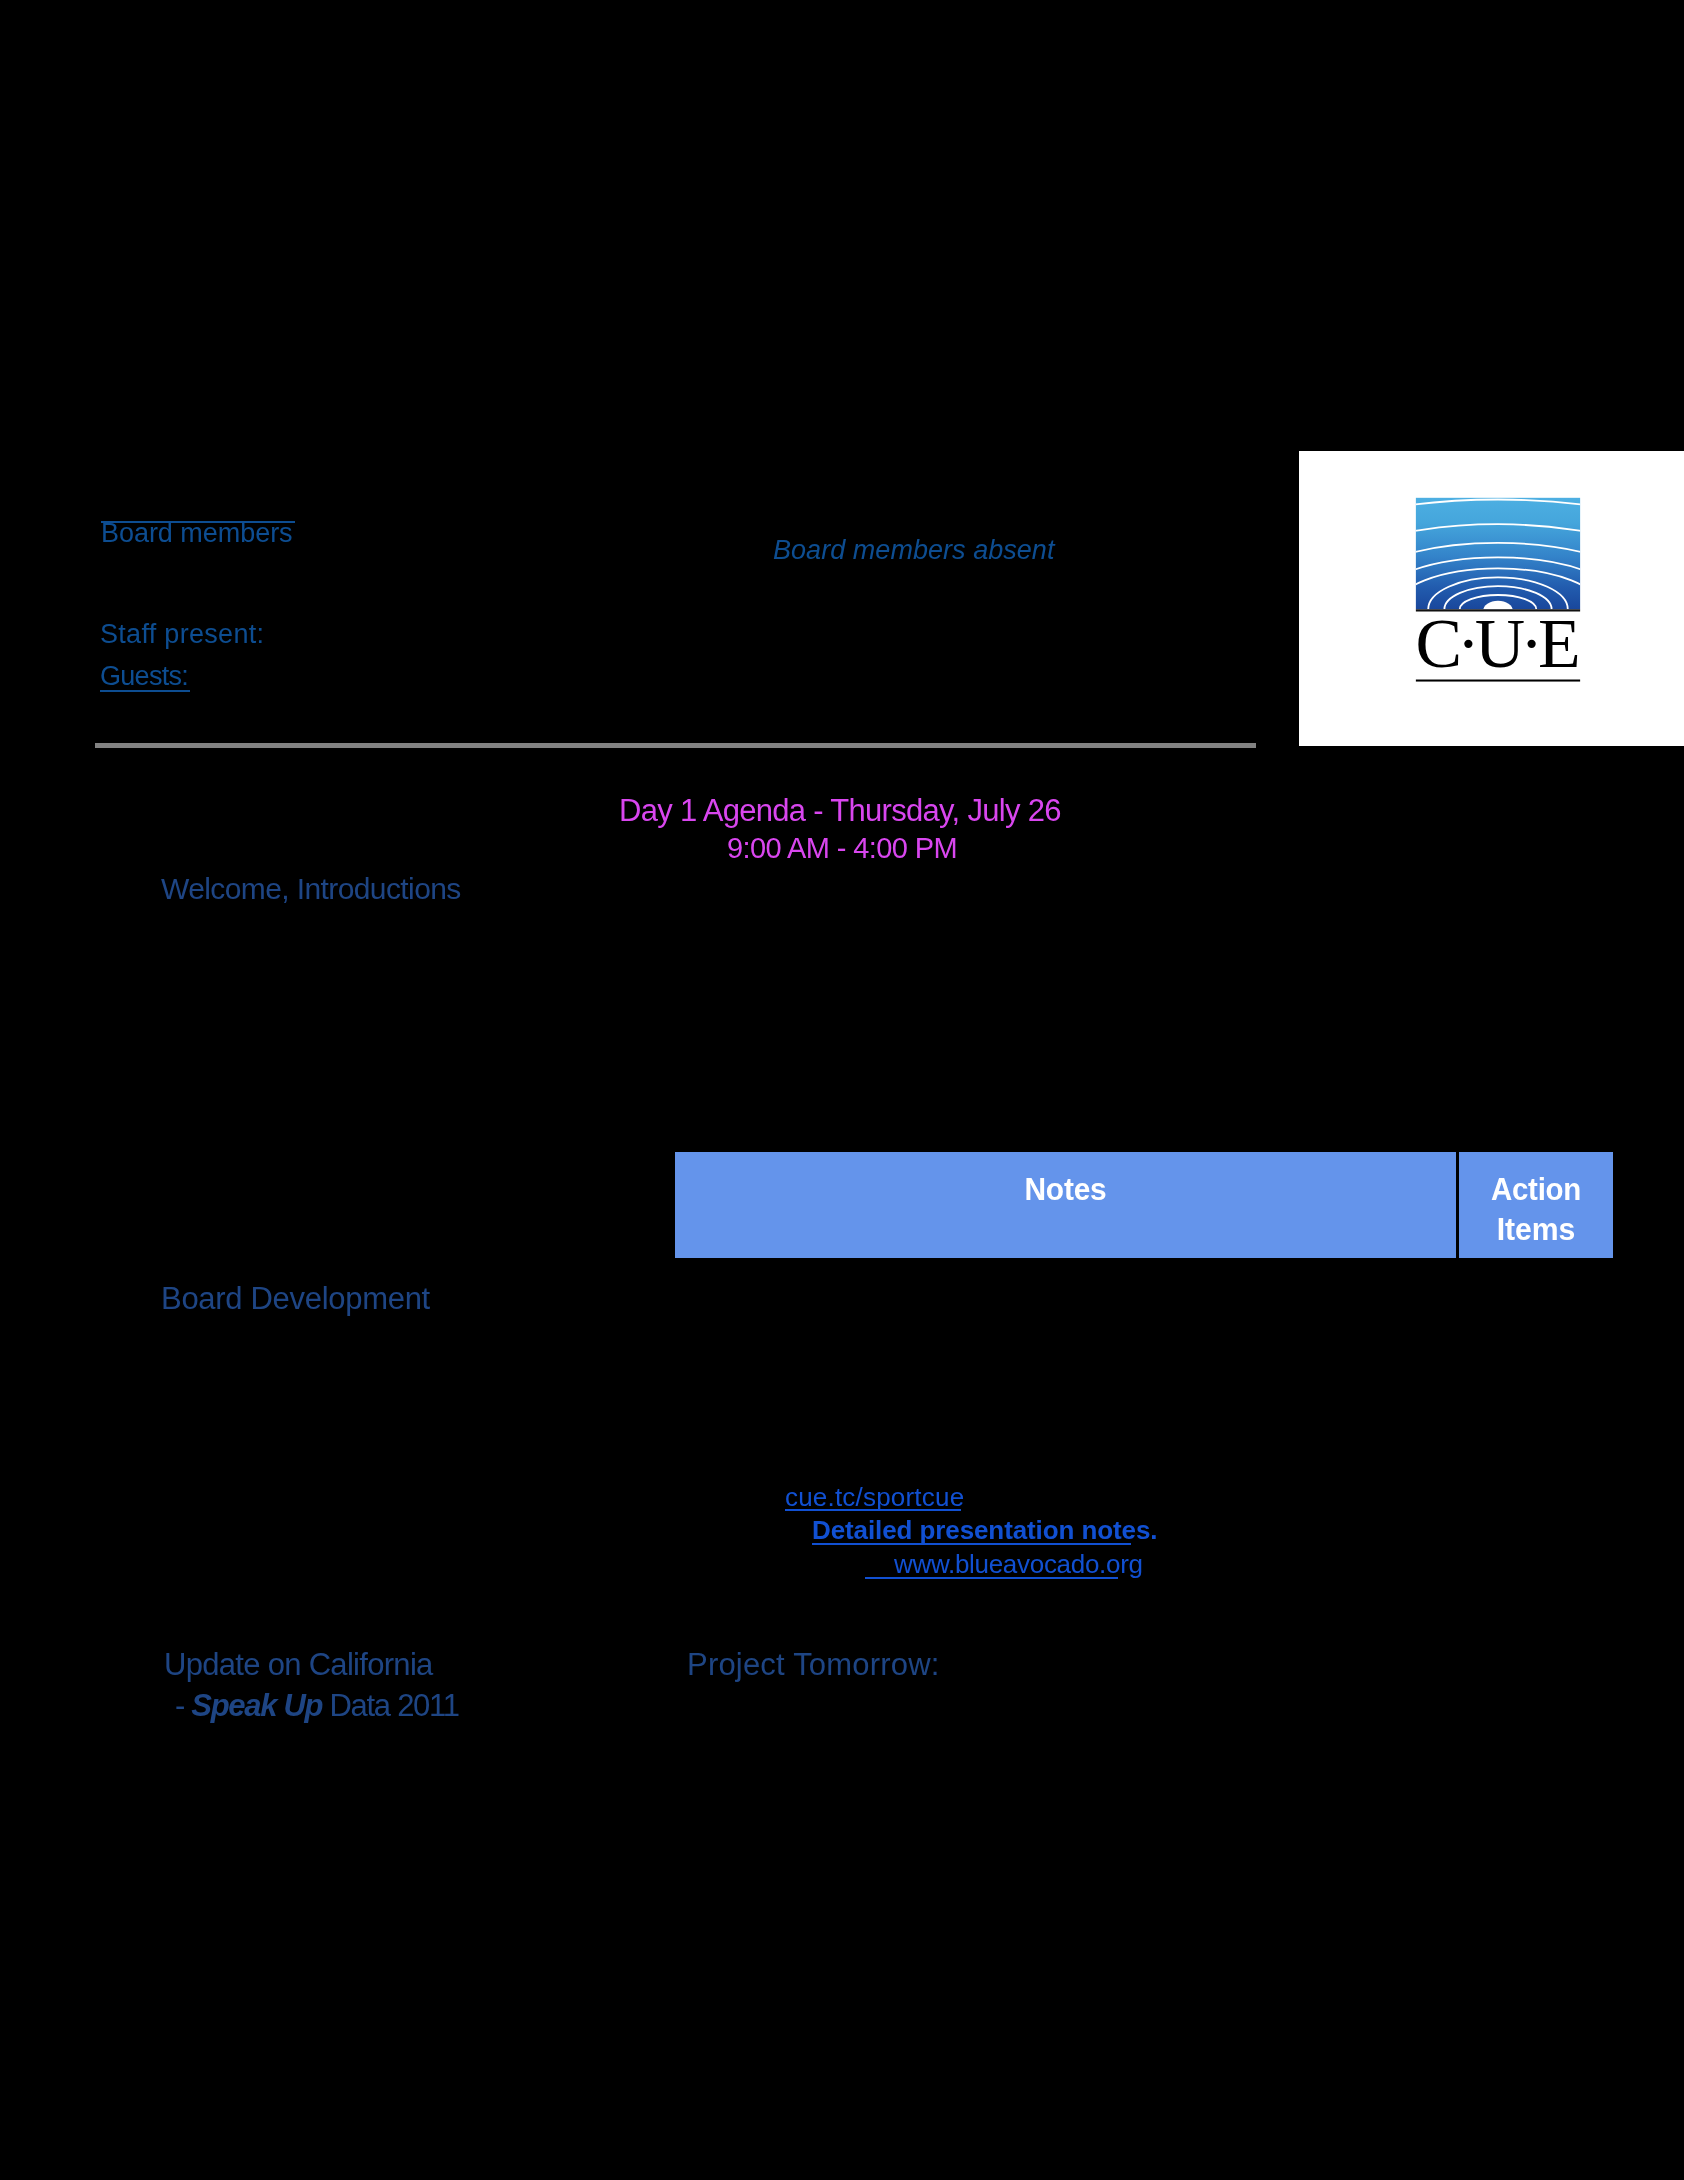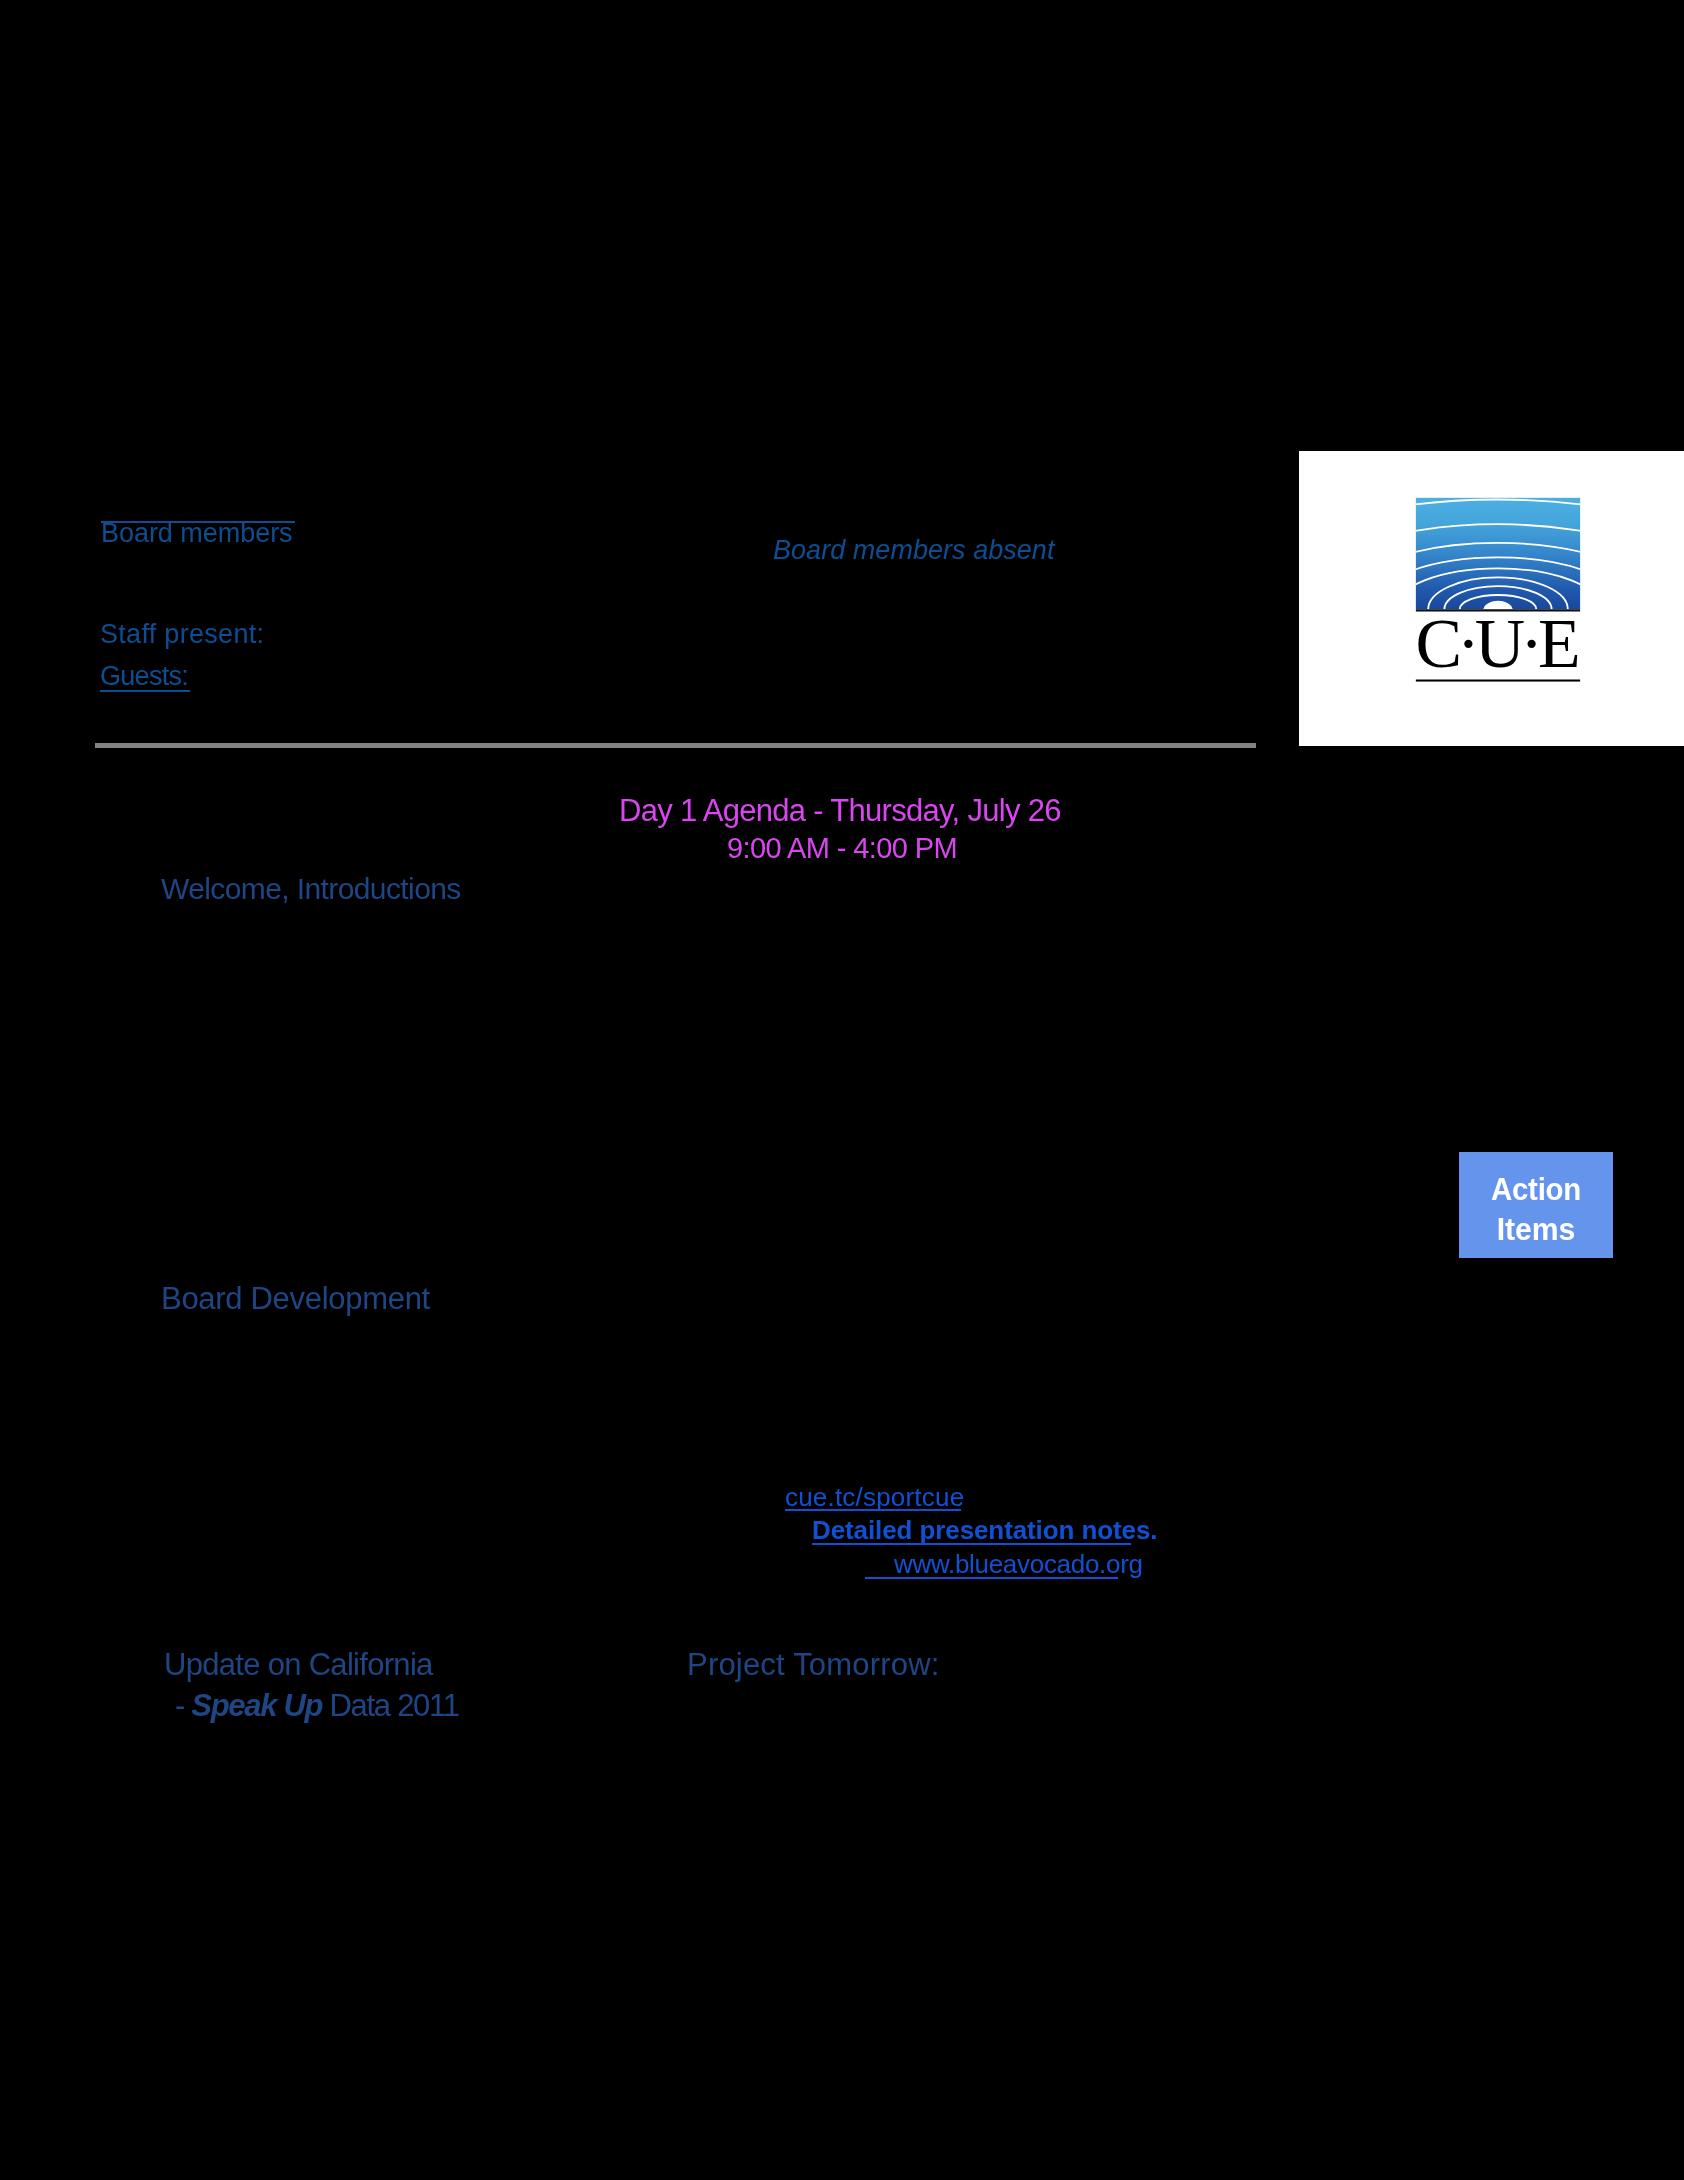--- a/index.html
+++ b/index.html
@@ -71,20 +71,23 @@
       <text x="219.5" y="254" text-anchor="middle" textLength="194" lengthAdjust="spacing" font-family="'Liberation Serif',serif" font-size="82" fill="#000000">C·U·E</text>
       <rect x="123" y="268.5" width="193" height="2.4" fill="#000000"></rect>
     </svg>
   </div>
 
   <div class="t grey" style="left:619px;top:795px;font-size:31px;letter-spacing:-0.7px;">Day 1 Agenda - Thursday, July 26</div>
   <div class="t grey" style="left:727px;top:834px;font-size:29px;letter-spacing:-0.6px;">9:00 AM - 4:00 PM</div>
 
   <div class="t navy" style="left:161px;top:874px;font-size:30px;letter-spacing:-0.6px;">Welcome, Introductions</div>
 
+  <div class="hcell" style="left:675px;top:1152px;width:781px;height:106px;">
+    <span class="hlabel" style="top:22px;font-size:31px;letter-spacing:-0.2px;transform:scaleX(0.965);">Notes</span>
+  </div>
   <div class="hcell" style="left:1459px;top:1152px;width:154px;height:106px;">
     <span class="hlabel" style="top:22px;font-size:31px;letter-spacing:-0.3px;transform:scaleX(0.95);">Action</span>
     <span class="hlabel" style="top:62px;font-size:31px;letter-spacing:-0.1px;transform:scaleX(0.975);">Items</span>
   </div>
 
   <div class="t navy" style="left:161px;top:1283px;font-size:31px;letter-spacing:-0.3px;">Board Development</div>
 
   <div class="t lnk" style="left:785px;top:1484px;font-size:26px;letter-spacing:0.2px;">cue.tc/sportcue</div>
   <div class="ul lnk" style="left:785px;top:1509px;width:176px;height:1.9px;"></div>
 

